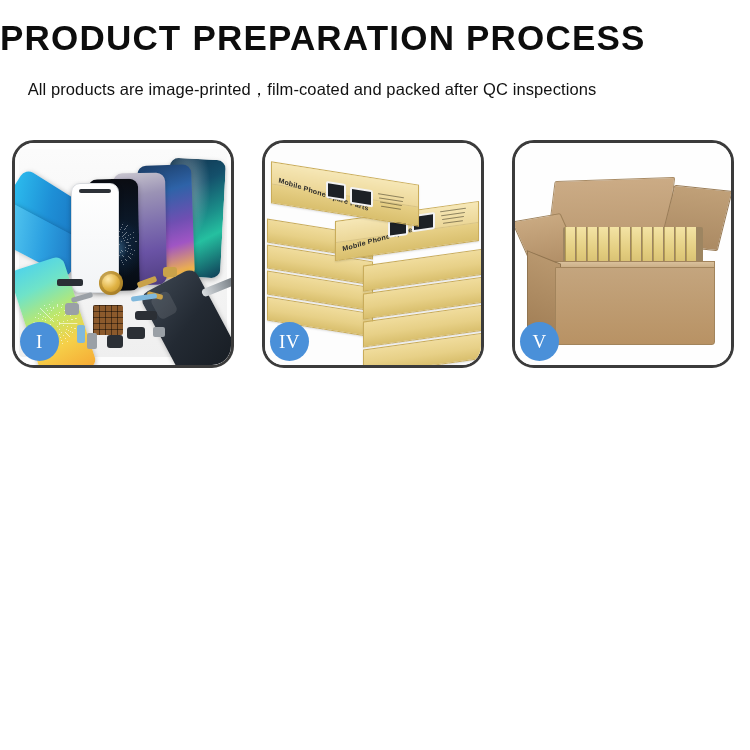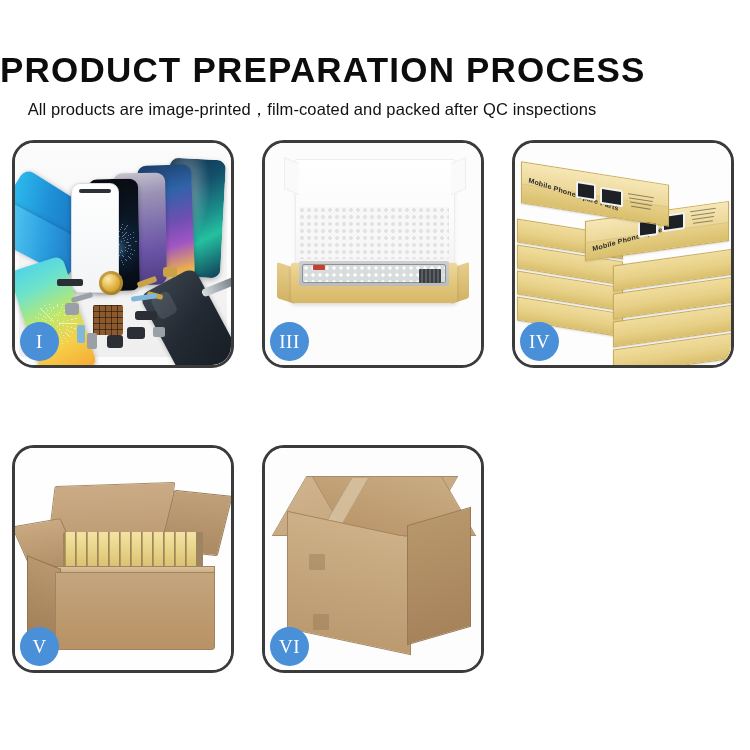--- a/index.html
+++ b/index.html
@@ -12,40 +12,40 @@
     height: 750px;
     font-family: "Liberation Sans", sans-serif;
     overflow: hidden;
     position: relative;
   }
 
   
   .header {
     width: 624px;
     text-align: center;
-    padding-top: 52px;
+    padding-top: 20px;
     box-sizing: border-box;
   }
   .title {
     font-family: "Liberation Sans", sans-serif;
     font-size: 35px;
     font-weight: 700;
     letter-spacing: 1.2px;
     color: #0d0d0d;
     line-height: 1.05;
     margin: 0;
     white-space: nowrap;
   }
   .subtitle {
     font-family: "Liberation Sans", sans-serif;
     font-size: 16.5px;
     font-weight: 400;
     letter-spacing: 0.1px;
     color: #121212;
-    margin: 10px 0 0 0;
+    margin: 22px 0 0 0;
     white-space: nowrap;
   }
 
   
   .grid {
     position: absolute;
     left: 12px;
     top: 140px;
     width: 726px;
     display: grid;
@@ -499,34 +499,20 @@
       <div class="darkpart" style="left:92px;top:192px;width:16px;height:13px;border-radius:3px;"></div>
       <div class="greypart" style="left:72px;top:190px;width:10px;height:16px;border-radius:2px;"></div>
       <div class="bluepart" style="left:62px;top:182px;width:8px;height:18px;border-radius:2px;"></div>
       <div class="greypart" style="left:138px;top:184px;width:12px;height:10px;border-radius:2px;"></div>
       <div class="flexcable" style="left:148px;top:124px;width:14px;height:10px;border-radius:3px;"></div>
     </div>
     <div class="badge">I</div>
   </div>
 
 
-  <div class="panel">
-    <div class="panel-stage p3-stage">
-      <div class="p3-lid"></div>
-      <div class="p3-foam"></div>
-      <div class="p3-lflap"></div>
-      <div class="p3-rflap"></div>
-      <div class="p3-boxbody"></div>
-      <div class="p3-boxinner">
-        <div class="p3-part"></div>
-        <div class="p3-redmark"></div>
-      </div>
-    </div>
-    <div class="badge">III</div>
-  </div>
 
   <div class="panel">
     <div class="panel-stage">
       <div class="stack">
 
         <div class="sbox" style="left:0px;top:66px;width:104px;height:22px;transform:skewY(9deg);"></div>
         <div class="sbox" style="left:0px;top:92px;width:104px;height:22px;transform:skewY(9deg);"></div>
         <div class="sbox" style="left:0px;top:118px;width:104px;height:22px;transform:skewY(9deg);"></div>
         <div class="sbox" style="left:0px;top:144px;width:104px;height:22px;transform:skewY(9deg);"></div>
 
@@ -581,26 +567,14 @@
         <div class="bar" style="left:112px;"></div>
         <div class="bar" style="left:123px;"></div>
       </div>
       <div class="v-topedge"></div>
       <div class="v-body-left"></div>
       <div class="v-body"></div>
     </div>
     <div class="badge">V</div>
   </div>
 
-  <div class="panel">
-    <div class="panel-stage">
-      <div class="vi-top"></div>
-      <div class="vi-top2"></div>
-      <div class="vi-tape"></div>
-      <div class="vi-front"></div>
-      <div class="vi-side"></div>
-      <div class="vi-tab" style="left:44px;top:106px;"></div>
-      <div class="vi-tab" style="left:48px;top:166px;"></div>
-    </div>
-    <div class="badge">VI</div>
-  </div>
 
 </div>
 
 </body></html>

